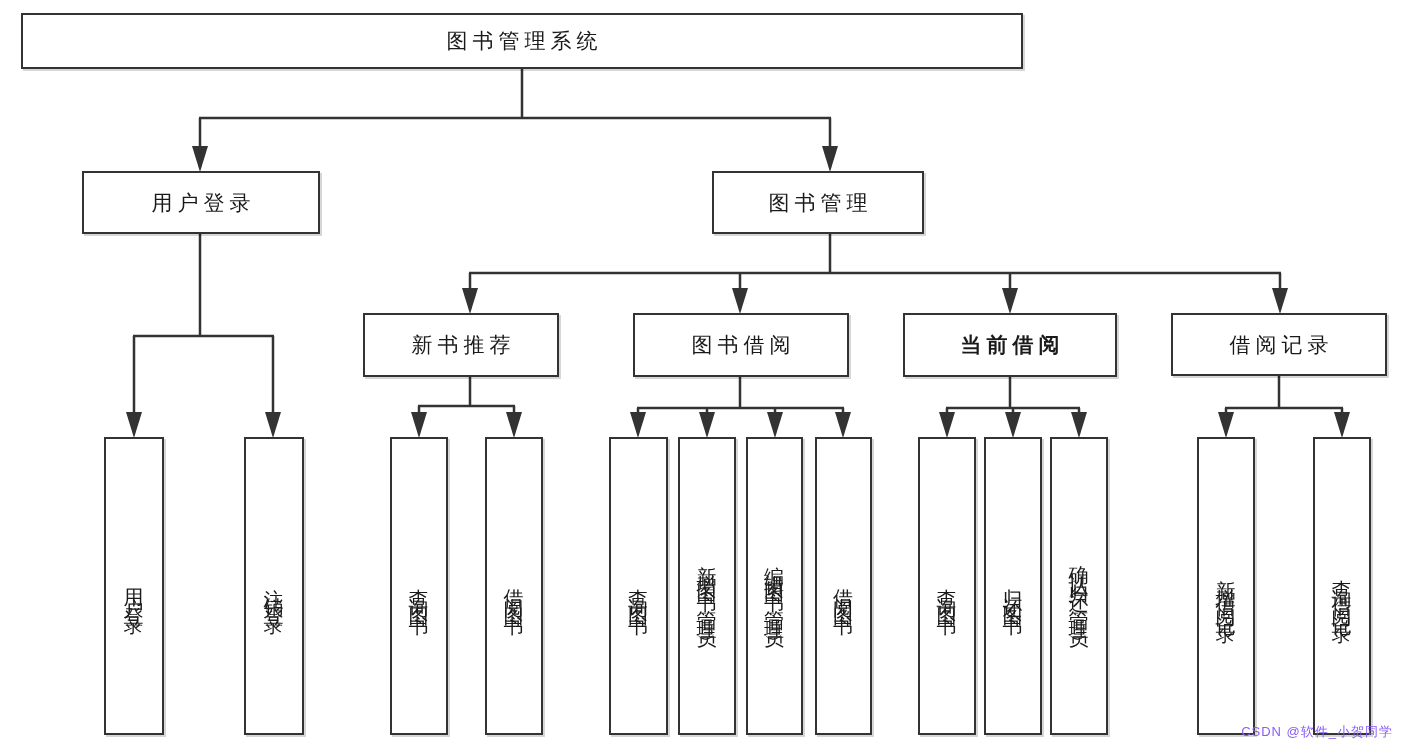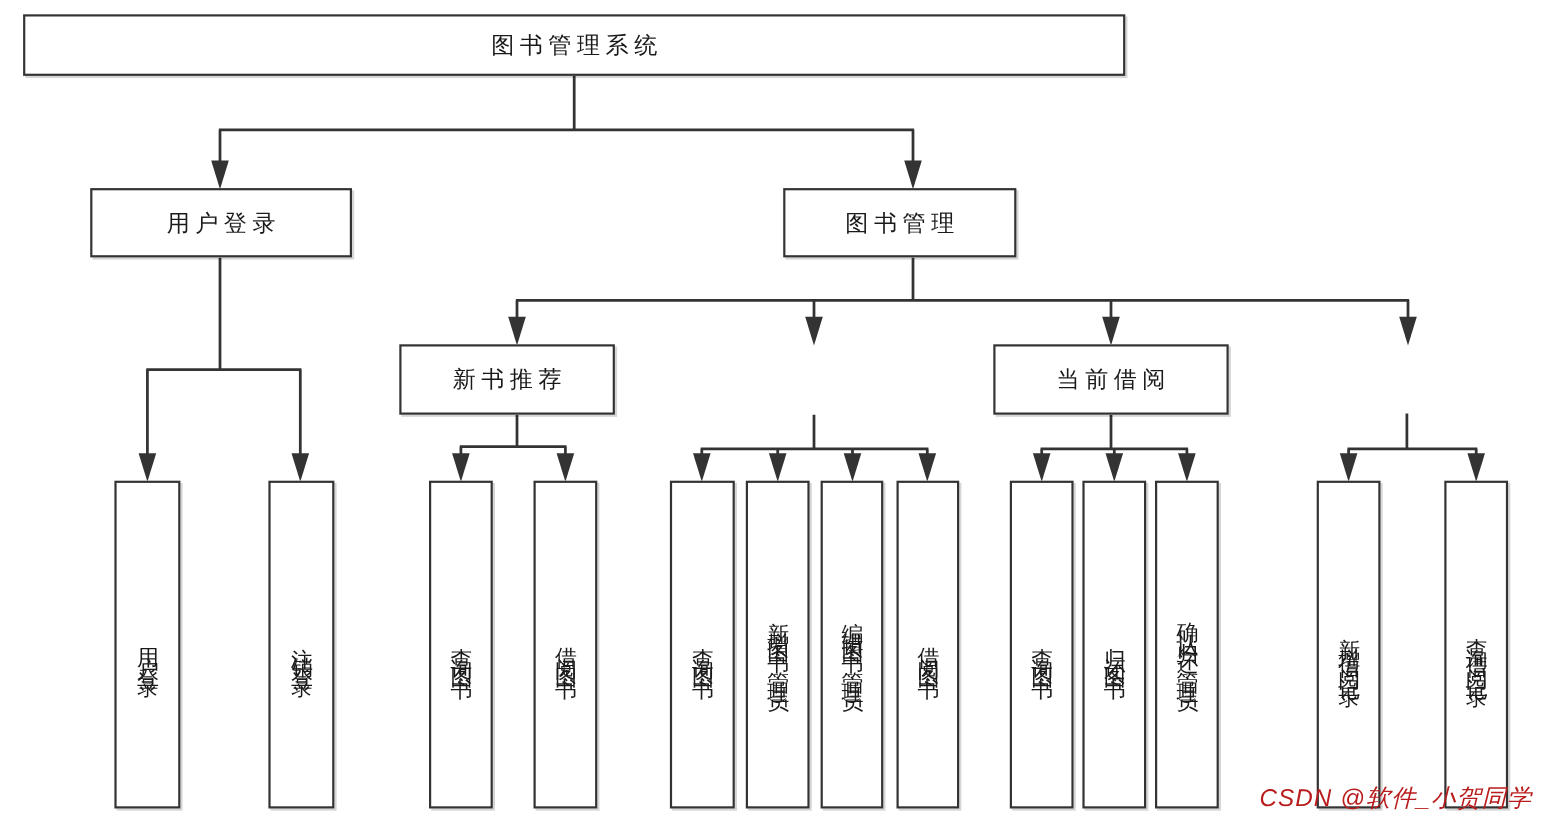--- a/index.html
+++ b/index.html
@@ -41,46 +41,45 @@
     letter-spacing: 9px;
     padding-top: 9px; 
     line-height: 1;
   }
   
   #node-root            { left: 21px;   top: 13px;  width: 1002px; height: 56px; }
   #node-user-login      { left: 82px;   top: 171px; width: 238px;  height: 63px; }
   #node-book-management { left: 712px;  top: 171px; width: 212px;  height: 63px; }
   #node-new-book-recommend { left: 363px;  top: 313px; width: 196px; height: 64px; }
   #node-book-borrow        { left: 633px;  top: 313px; width: 216px; height: 64px; }
-  #node-current-borrow     { left: 903px;  top: 313px; width: 214px; height: 64px; }
+  #node-current-borrow     { left: 903px;  top: 313px; width: 214px; height: 64px; font-weight: bold; }
   #node-borrow-record      { left: 1171px; top: 313px; width: 216px; height: 63px; }
   .leaf { top: 437px; height: 298px; }
   #leaf-user-login   { left: 104px;  width: 60px; }
   #leaf-logout       { left: 244px;  width: 60px; }
   #leaf-nb-query     { left: 390px;  width: 58px; }
   #leaf-nb-borrow    { left: 485px;  width: 58px; }
   #leaf-bb-query     { left: 609px;  width: 59px; }
   #leaf-bb-add       { left: 678px;  width: 58px; }
   #leaf-bb-edit      { left: 746px;  width: 57px; }
   #leaf-bb-borrow    { left: 815px;  width: 57px; }
   #leaf-cb-query     { left: 918px;  width: 58px; }
   #leaf-cb-return    { left: 984px;  width: 58px; }
   #leaf-cb-confirm   { left: 1050px; width: 58px; }
   #leaf-br-add       { left: 1197px; width: 58px; }
   #leaf-br-query     { left: 1313px; width: 58px; }
   #watermark {
     position: absolute;
     right: 12px;
     bottom: 6px;
-    font-size: 22px;
+    font-size: 13px;
     letter-spacing: 1px;
-    color: #b91c1c;
+    color: #8b5cf6;
     z-index: 2;
     white-space: nowrap;
-    font-style: italic;
   }
 </style>
 </head>
 <body>
 
 <div id="stage">
 
   <svg id="connectors" viewBox="0 0 1405 747" xmlns="http://www.w3.org/2000/svg">
     <g stroke="#333333" stroke-width="2.5" fill="none">
 
@@ -127,21 +126,23 @@
       <polygon points="1342,438 1334,412 1350,412"></polygon>
     </g>
   </svg>
 
   <div class="box hbox" id="node-root">图书管理系统</div>
 
   <div class="box hbox" id="node-user-login">用户登录</div>
   <div class="box hbox" id="node-book-management">图书管理</div>
 
   <div class="box hbox" id="node-new-book-recommend">新书推荐</div>
+  <div class="box hbox" id="node-book-borrow">图书借阅</div>
   <div class="box hbox" id="node-current-borrow">当前借阅</div>
+  <div class="box hbox" id="node-borrow-record">借阅记录</div>
 
   <div class="box vbox leaf" id="leaf-user-login">用户登录</div>
   <div class="box vbox leaf" id="leaf-logout">注销登录</div>
 
   <div class="box vbox leaf" id="leaf-nb-query">查询图书</div>
   <div class="box vbox leaf" id="leaf-nb-borrow">借阅图书</div>
 
   <div class="box vbox leaf" id="leaf-bb-query">查询图书</div>
   <div class="box vbox leaf" id="leaf-bb-add">新增图书（管理员）</div>
   <div class="box vbox leaf" id="leaf-bb-edit">编辑图书（管理员）</div>

